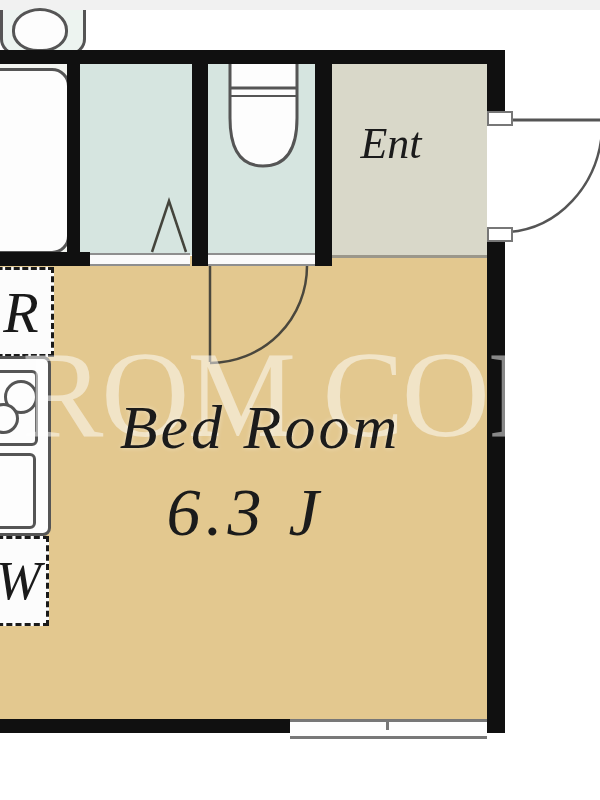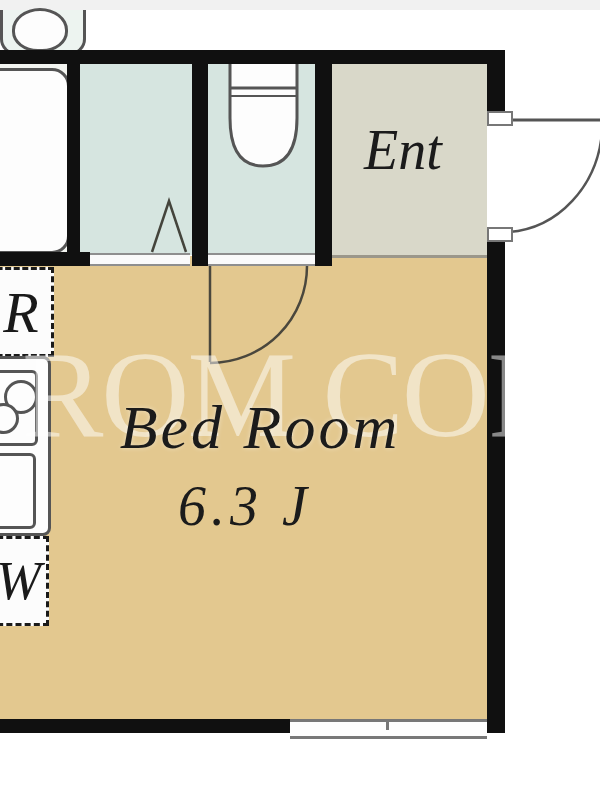--- a/index.html
+++ b/index.html
@@ -50,23 +50,23 @@
   .kitchen-counter{left:-14px;top:356px;width:59px;height:174px;border-radius:8px;z-index:2;}
   .stove-panel{position:absolute;left:-16px;top:370px;width:48px;height:70px;background:#fdfdfd;border:3px solid #555;border-radius:6px;z-index:3;}
   .burner{position:absolute;border:3px solid #555;border-radius:50%;background:#fdfdfd;}
   .burner-1{left:4px;top:380px;width:28px;height:28px;z-index:3;}
   .burner-2{left:-12px;top:403px;width:25px;height:25px;z-index:3;}
   .sink-panel{position:absolute;left:-16px;top:453px;width:46px;height:70px;background:#fdfdfd;border:3px solid #555;border-radius:6px;z-index:3;}
   
   .svg-overlay{position:absolute;left:0;top:0;z-index:5;pointer-events:none;}
   
   .room-label{position:absolute;z-index:20;font-style:italic;color:#1b1b1b;text-align:center;line-height:1;}
-  .ent-label{left:328px;top:122px;width:150px;font-size:56px;}
+  .ent-label{left:316px;top:122px;width:150px;font-size:44px;}
   .bedroom-label{left:40px;top:396px;width:440px;font-size:62px;letter-spacing:3px;text-shadow:0 0 5px rgba(255,255,255,.45);}
-  .bedroom-size{left:40px;top:478px;width:410px;font-size:56px;letter-spacing:5px;}
+  .bedroom-size{left:40px;top:478px;width:410px;font-size:68px;letter-spacing:5px;}
   
   .watermark{position:absolute;left:22px;top:334px;z-index:10;font-size:122px;line-height:1;
     color:rgba(255,255,255,0.5);letter-spacing:-2px;white-space:nowrap;pointer-events:none;font-family:Liberation Serif, serif;}
 </style>
 </head>
 <body>
 
 <div class="canvas">
 
   <div class="photo-edge"></div>

